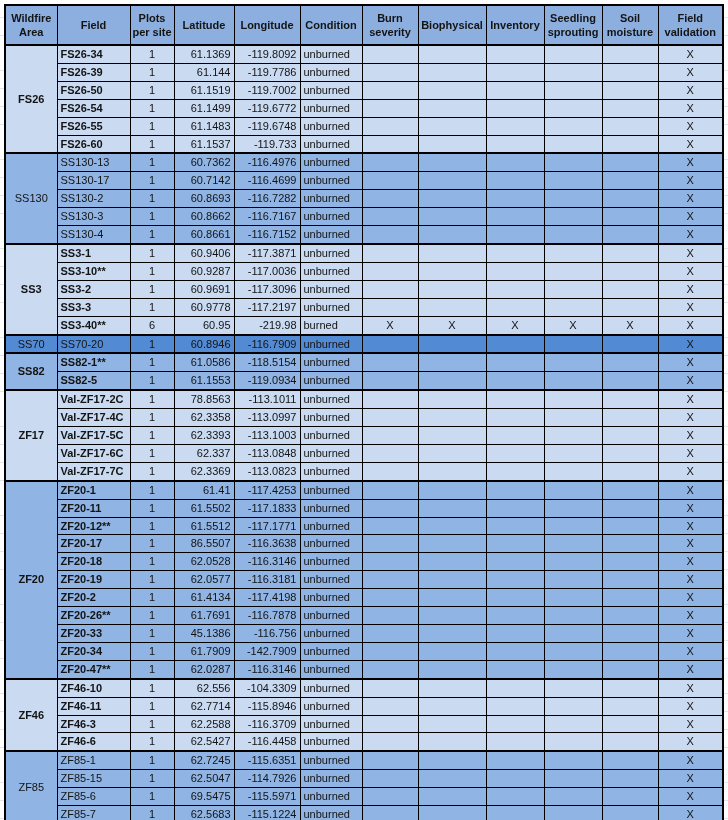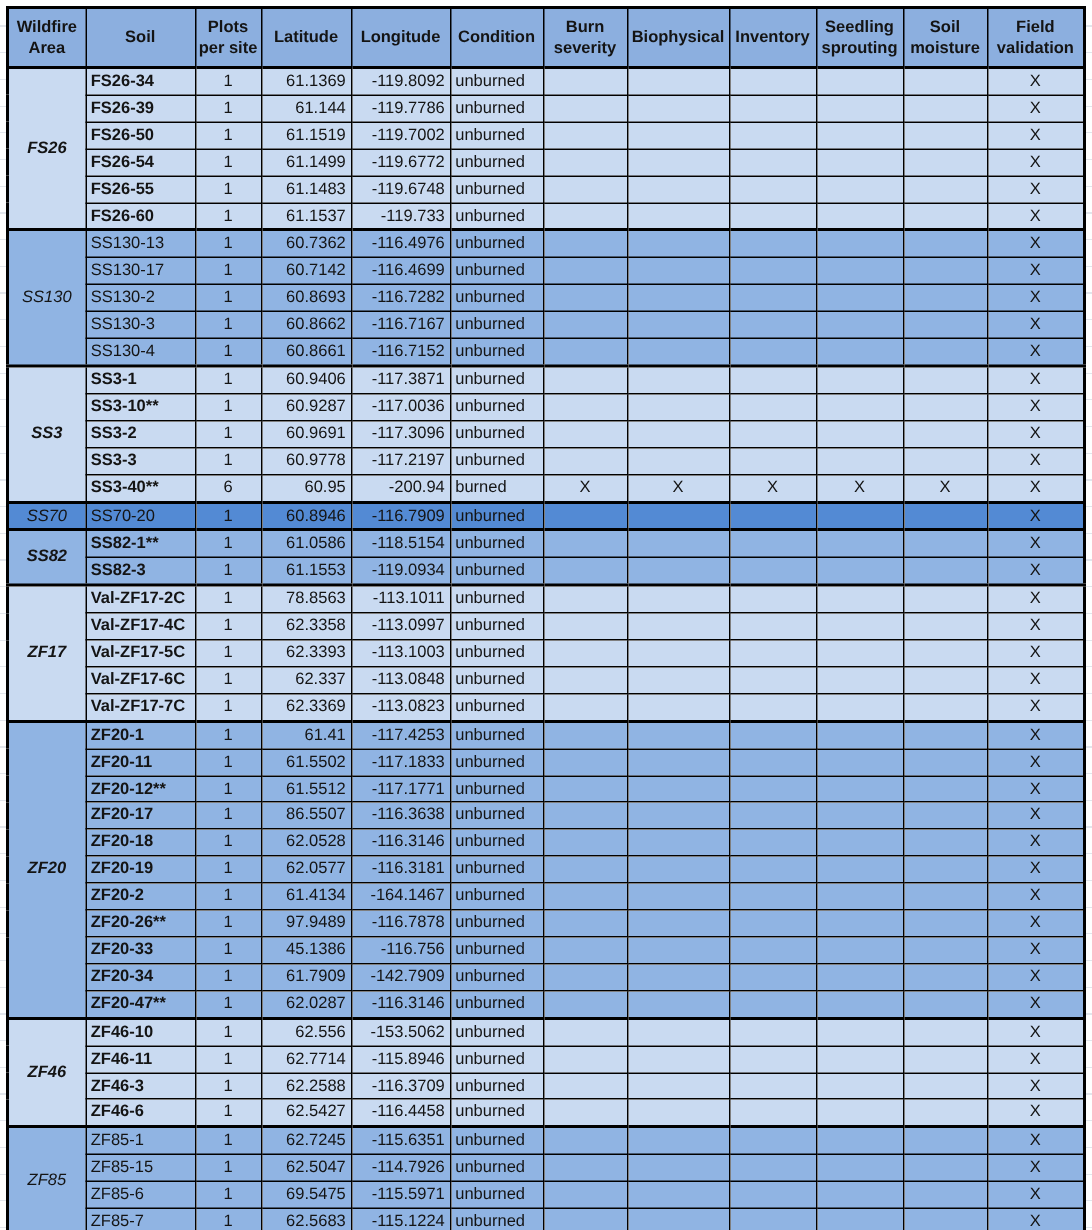--- a/index.html
+++ b/index.html
@@ -32,21 +32,21 @@
     padding: 0 3px; white-space: nowrap; overflow: hidden;
     vertical-align: middle;
   }
   td.c { text-align: center; }
   td.r { text-align: right; }
   td.l { text-align: left; }
   tr.light  td { background: var(--light,  #c9daf1); }
   tr.medium td { background: var(--medium, #90b4e3); }
   tr.dark   td { background: var(--dark,   #538ad4); }
   tr.group-start td { border-top: 2px solid #000; }
-  td.area-cell { text-align: center; vertical-align: middle; font-style: italic; }
+  td.area-cell { text-align: center; vertical-align: middle; }
   tr.bold td.area-cell, tr.bold td.site-cell { font-weight: bold; }
 </style>
 </head>
 <body>
 
 <div class="sheet">
   <table class="site-table">
     <colgroup>
       <col style="width:52px">
         <col style="width:73px">
@@ -57,21 +57,21 @@
       <col style="width:56px">
         <col style="width:68px">
         <col style="width:58px">
       <col style="width:58px">
         <col style="width:56px">
         <col style="width:65px">
     </colgroup>
     <thead>
       <tr>
         <th>Wildfire Area</th>
-        <th>Soil</th>
+        <th>Field</th>
         <th>Plots per site</th>
         <th>Latitude</th>
         <th>Longitude</th>
         <th>Condition</th>
         <th>Burn severity</th>
         <th>Biophysical</th>
         <th>Inventory</th>
         <th>Seedling sprouting</th>
         <th>Soil moisture</th>
         <th>Field validation</th>
@@ -273,21 +273,21 @@
           <td class="c"></td>
           <td class="c"></td>
           <td class="c"></td>
           <td class="c"></td>
           <td class="c">X</td>
         </tr>
         <tr class="light bold">
           <td class="l site-cell">SS3-40**</td>
           <td class="c">6</td>
           <td class="r">60.95</td>
-          <td class="r">-200.94</td>
+          <td class="r">-219.98</td>
           <td class="l">burned</td>
           <td class="c">X</td>
           <td class="c">X</td>
           <td class="c">X</td>
           <td class="c">X</td>
           <td class="c">X</td>
           <td class="c">X</td>
         </tr>
         <tr class="dark group-start">
           <td rowspan="1" class="area-cell">SS70</td>
@@ -311,21 +311,21 @@
           <td class="r">-118.5154</td>
           <td class="l">unburned</td>
           <td class="c"></td>
           <td class="c"></td>
           <td class="c"></td>
           <td class="c"></td>
           <td class="c"></td>
           <td class="c">X</td>
         </tr>
         <tr class="medium bold">
-          <td class="l site-cell">SS82-3</td>
+          <td class="l site-cell">SS82-5</td>
           <td class="c">1</td>
           <td class="r">61.1553</td>
           <td class="r">-119.0934</td>
           <td class="l">unburned</td>
           <td class="c"></td>
           <td class="c"></td>
           <td class="c"></td>
           <td class="c"></td>
           <td class="c"></td>
           <td class="c">X</td>
@@ -472,33 +472,33 @@
           <td class="c"></td>
           <td class="c"></td>
           <td class="c"></td>
           <td class="c"></td>
           <td class="c">X</td>
         </tr>
         <tr class="medium bold">
           <td class="l site-cell">ZF20-2</td>
           <td class="c">1</td>
           <td class="r">61.4134</td>
-          <td class="r">-164.1467</td>
+          <td class="r">-117.4198</td>
           <td class="l">unburned</td>
           <td class="c"></td>
           <td class="c"></td>
           <td class="c"></td>
           <td class="c"></td>
           <td class="c"></td>
           <td class="c">X</td>
         </tr>
         <tr class="medium bold">
           <td class="l site-cell">ZF20-26**</td>
           <td class="c">1</td>
-          <td class="r">97.9489</td>
+          <td class="r">61.7691</td>
           <td class="r">-116.7878</td>
           <td class="l">unburned</td>
           <td class="c"></td>
           <td class="c"></td>
           <td class="c"></td>
           <td class="c"></td>
           <td class="c"></td>
           <td class="c">X</td>
         </tr>
         <tr class="medium bold">
@@ -538,21 +538,21 @@
           <td class="c"></td>
           <td class="c"></td>
           <td class="c"></td>
           <td class="c">X</td>
         </tr>
         <tr class="light bold group-start">
           <td rowspan="4" class="area-cell">ZF46</td>
           <td class="l site-cell">ZF46-10</td>
           <td class="c">1</td>
           <td class="r">62.556</td>
-          <td class="r">-153.5062</td>
+          <td class="r">-104.3309</td>
           <td class="l">unburned</td>
           <td class="c"></td>
           <td class="c"></td>
           <td class="c"></td>
           <td class="c"></td>
           <td class="c"></td>
           <td class="c">X</td>
         </tr>
         <tr class="light bold">
           <td class="l site-cell">ZF46-11</td>

